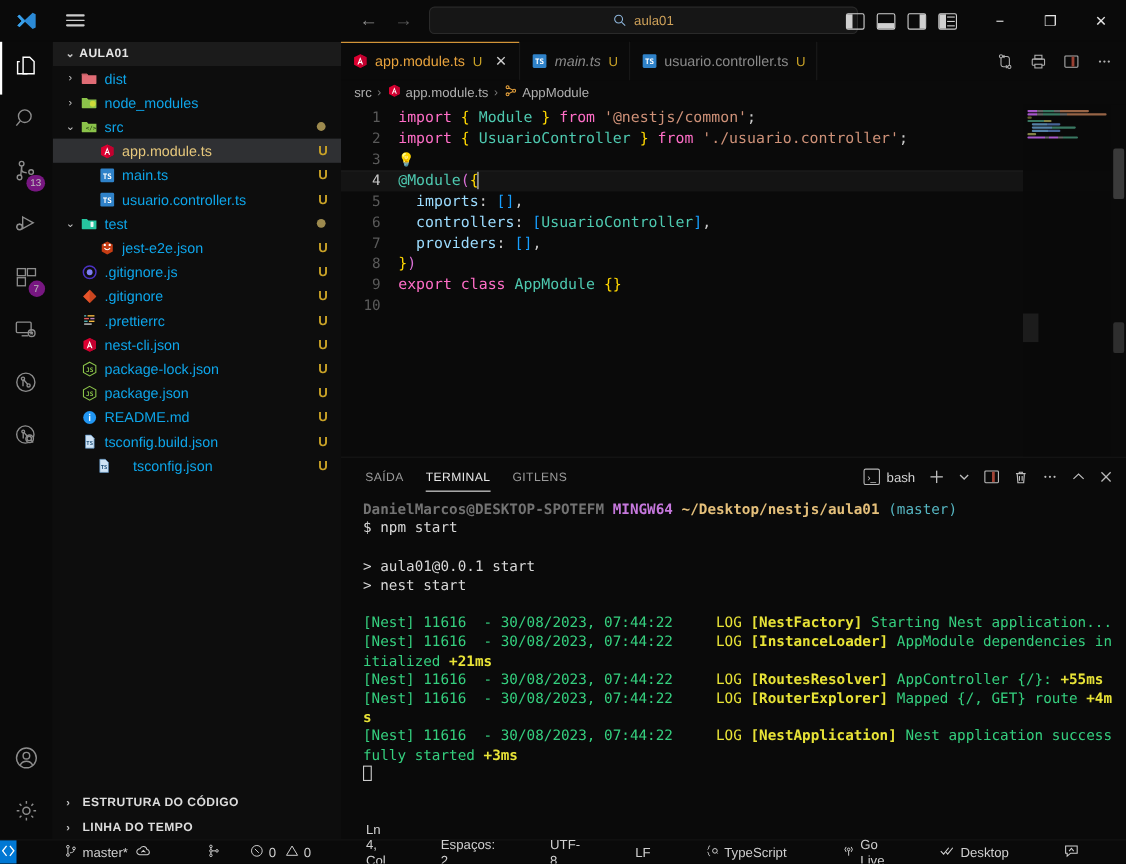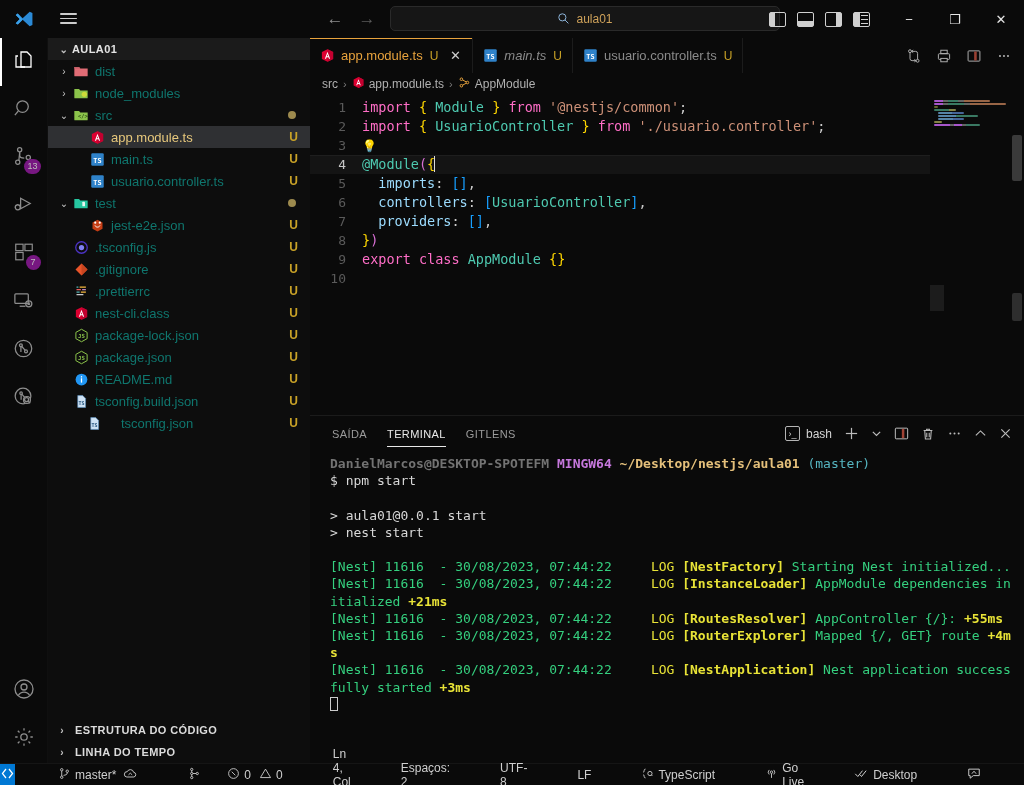--- a/index.html
+++ b/index.html
@@ -74,21 +74,21 @@
   .sb-header .dots { margin-left:auto; color:#cccccc; font-size:14px; letter-spacing:1px; cursor:pointer; padding:0 6px;}
   .tree { flex:1 1 auto; overflow:hidden; font-size:13px; }
   .row {
     height:22px; display:flex; align-items:center; padding-right:8px; cursor:pointer; position:relative;
     white-space:nowrap;
   }
   .row.selected { background:#2f3033; }
   .row.root { font-weight:bold; font-size:11px; letter-spacing:.4px; color:#e4e4e4; background:#1b1b1b; padding-left:8px;}
   .chev { width:16px; flex:0 0 16px; display:flex; align-items:center; justify-content:center; color:#c5c5c5; font-size:10px;}
   .ficon { width:18px; flex:0 0 18px; display:flex; align-items:center; justify-content:center; margin-right:5px;}
-  .fname { color:#0f766e; overflow:hidden; text-overflow:ellipsis; }
+  .fname { color:#0ea5e9; overflow:hidden; text-overflow:ellipsis; }
   .row.selected .fname { color:#e7c87c; }
   .badge-u { margin-left:auto; color:#c9a227; font-size:12px; font-weight:bold; padding-right:4px;}
   .badge-dot { margin-left:auto; width:8px; height:8px; border-radius:50%; background:#9d8a4e; margin-right:6px;}
   .sb-bottom { flex:0 0 auto; }
   .sb-section {
     height:22px; display:flex; align-items:center; gap:5px; padding-left:6px;
     font-size:11px; font-weight:bold; letter-spacing:.4px; color:#dcdcdc; cursor:pointer;
   }
 
   
@@ -426,21 +426,21 @@
               <span class="badge-u">U</span>
             </div>
             <div class="row" style="padding-left: 8px;">
               <span class="chev"></span>
               <span class="ficon">
                 <svg width="15" height="15" viewBox="0 0 24 24">
                   <circle cx="12" cy="12" r="9.2" fill="none" stroke="#4b32c3" stroke-width="2.1"></circle>
                   <circle cx="12" cy="12" r="4.2" fill="#8080f2"></circle>
                 </svg>
               </span>
-              <span class="fname">.tsconfig.js</span>
+              <span class="fname">.gitignore.js</span>
               <span class="badge-u">U</span>
             </div>
             <div class="row" style="padding-left: 8px;">
               <span class="chev"></span>
               <span class="ficon">
                 <svg width="15" height="15" viewBox="0 0 24 24">
                   <path d="M12 2.4 21.6 12 12 21.6 2.4 12z" fill="#e8542a"></path>
                   <path d="M12 2.4V21.6L21.6 12z" fill="#c9451f"></path>
                 </svg>
               </span>
@@ -465,21 +465,21 @@
             </div>
             <div class="row" style="padding-left: 8px;">
               <span class="chev"></span>
               <span class="ficon">
                 <svg width="15" height="15" viewBox="0 0 24 24">
                   <path d="M12 2l9 4.5v11L12 22 3 17.5v-11z" fill="#dd0031"></path>
                   <path d="M12 2v20l9-4.5v-11z" fill="#c3002f"></path>
                   <path d="M12 6l4.2 11h-1.8l-.9-2.3h-3l-.9 2.3H7.8zm1 7.1L12 9.9 11 13.1z" fill="#fff"></path>
                 </svg>
               </span>
-              <span class="fname">nest-cli.class</span>
+              <span class="fname">nest-cli.json</span>
               <span class="badge-u">U</span>
             </div>
             <div class="row" style="padding-left: 8px;">
               <span class="chev"></span>
               <span class="ficon">
                 <svg width="15" height="15" viewBox="0 0 24 24">
                   <path d="M12 2 21 7v10l-9 5-9-5V7z" fill="none" stroke="#8bc34a" stroke-width="1.6"></path>
                   <text x="12" y="16" font-size="9" fill="#8bc34a" text-anchor="middle" font-family="monospace" font-weight="bold">JS</text>
                 </svg>
               </span>
@@ -726,21 +726,21 @@
             </span>
           </div>
         </div>
 
         <div class="terminal" id="terminal-host"><span class="t-user">DanielMarcos@DESKTOP-SPOTEFM</span> <span class="t-host">MINGW64</span> <span class="t-path">~/Desktop/nestjs/aula01</span> <span class="t-branch">(master)</span>
 <span class="t-white">$ npm start</span>
 
 <span class="t-white">&gt; aula01@0.0.1 start</span>
 <span class="t-white">&gt; nest start</span>
 <span class="t-white"></span>
-<span class="t-green">[Nest] 11616  - 30/08/2023, 07:44:22</span><span class="t-green">     </span><span class="t-yellow">LOG </span><span class="t-yellow" style="font-weight:bold">[NestFactory]</span><span class="t-green"> Starting Nest initialized...</span>
+<span class="t-green">[Nest] 11616  - 30/08/2023, 07:44:22</span><span class="t-green">     </span><span class="t-yellow">LOG </span><span class="t-yellow" style="font-weight:bold">[NestFactory]</span><span class="t-green"> Starting Nest application...</span>
 <span class="t-green">[Nest] 11616  - 30/08/2023, 07:44:22</span><span class="t-green">     </span><span class="t-yellow">LOG </span><span class="t-yellow" style="font-weight:bold">[InstanceLoader]</span><span class="t-green"> AppModule dependencies initialized</span><span class="t-yellow" style="font-weight:bold"> +21ms</span>
 <span class="t-green">[Nest] 11616  - 30/08/2023, 07:44:22</span><span class="t-green">     </span><span class="t-yellow">LOG </span><span class="t-yellow" style="font-weight:bold">[RoutesResolver]</span><span class="t-green"> AppController {/}:</span><span class="t-yellow" style="font-weight:bold"> +55ms</span>
 <span class="t-green">[Nest] 11616  - 30/08/2023, 07:44:22</span><span class="t-green">     </span><span class="t-yellow">LOG </span><span class="t-yellow" style="font-weight:bold">[RouterExplorer]</span><span class="t-green"> Mapped {/, GET} route</span><span class="t-yellow" style="font-weight:bold"> +4ms</span>
 <span class="t-green">[Nest] 11616  - 30/08/2023, 07:44:22</span><span class="t-green">     </span><span class="t-yellow">LOG </span><span class="t-yellow" style="font-weight:bold">[NestApplication]</span><span class="t-green"> Nest application successfully started</span><span class="t-yellow" style="font-weight:bold"> +3ms</span>
 <span class="t-cursor"></span></div>
       </div>
     </div>
   </div>
 
   <div class="statusbar">

